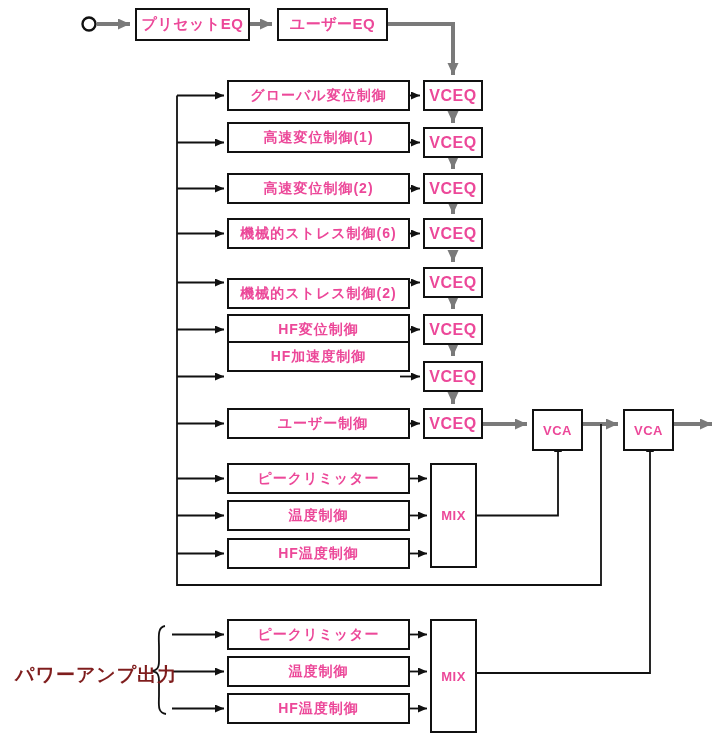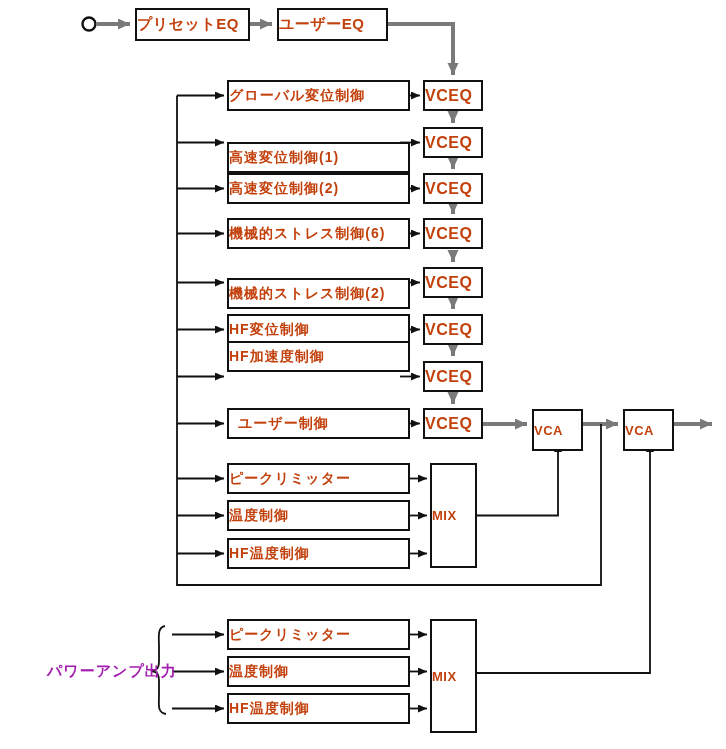--- a/index.html
+++ b/index.html
@@ -9,33 +9,33 @@
     background:#ffffff;
     font-family:"Liberation Sans","DejaVu Sans",sans-serif;
     overflow:hidden;
   }
   #wires{position:absolute;left:0;top:0;width:726px;height:749px;}
   .box{
     position:absolute;
     box-sizing:border-box;
     background:#ffffff;
     border:2px solid #111111;
-    display:flex;align-items:center;justify-content:flex-start;
-    font-weight:bold;color:#c2410c;
+    display:flex;align-items:center;justify-content:center;
+    font-weight:bold;color:#ec4899;
     white-space:nowrap;
   }
   .eqbox{font-size:15px;letter-spacing:0.5px;}
   .ctrlbox{left:227px;width:183px;height:31px;font-size:14px;letter-spacing:1px;}
   .vceqbox{left:423px;width:60px;height:31px;font-size:16px;letter-spacing:0.5px;}
   .vcabox{width:51px;height:42px;top:409px;font-size:13px;letter-spacing:0.5px;}
   .mixbox{left:430px;width:47px;font-size:13px;letter-spacing:0.5px;}
   .sidelabel{
     position:absolute;
-    font-weight:bold;font-size:15px;color:#a21caf;
-    letter-spacing:1px;white-space:nowrap;margin-left:32px;
+    font-weight:bold;font-size:19px;color:#7f1d1d;
+    letter-spacing:1px;white-space:nowrap;
   }
 </style>
 </head>
 <body>
 
 <div id="stage">
 
   <svg id="wires" width="726" height="749" viewBox="0 0 726 749" xmlns="http://www.w3.org/2000/svg">
     <defs>
       <marker id="ab" markerUnits="userSpaceOnUse" markerWidth="10" markerHeight="9" refX="9" refY="4" orient="auto">
@@ -114,21 +114,21 @@
   <div class="box eqbox" style="left:135px;top:8px;width:115px;height:33px;">
     <span>プリセットEQ</span>
   </div>
   <div class="box eqbox" style="left:277px;top:8px;width:111px;height:33px;">
     <span>ユーザーEQ</span>
   </div>
 
   <div class="box ctrlbox" style="top:80px;">
       <span>グローバル変位制御</span>
     </div>
-  <div class="box ctrlbox" style="top:142px;">
+  <div class="box ctrlbox" style="top:122px;">
       <span>高速変位制御(1)</span>
     </div>
   <div class="box ctrlbox" style="top:173px;">
       <span>高速変位制御(2)</span>
     </div>
   <div class="box ctrlbox" style="top:218px;">
       <span>機械的ストレス制御(6)</span>
     </div>
   <div class="box ctrlbox" style="top:278px;">
       <span>機械的ストレス制御(2)</span>

